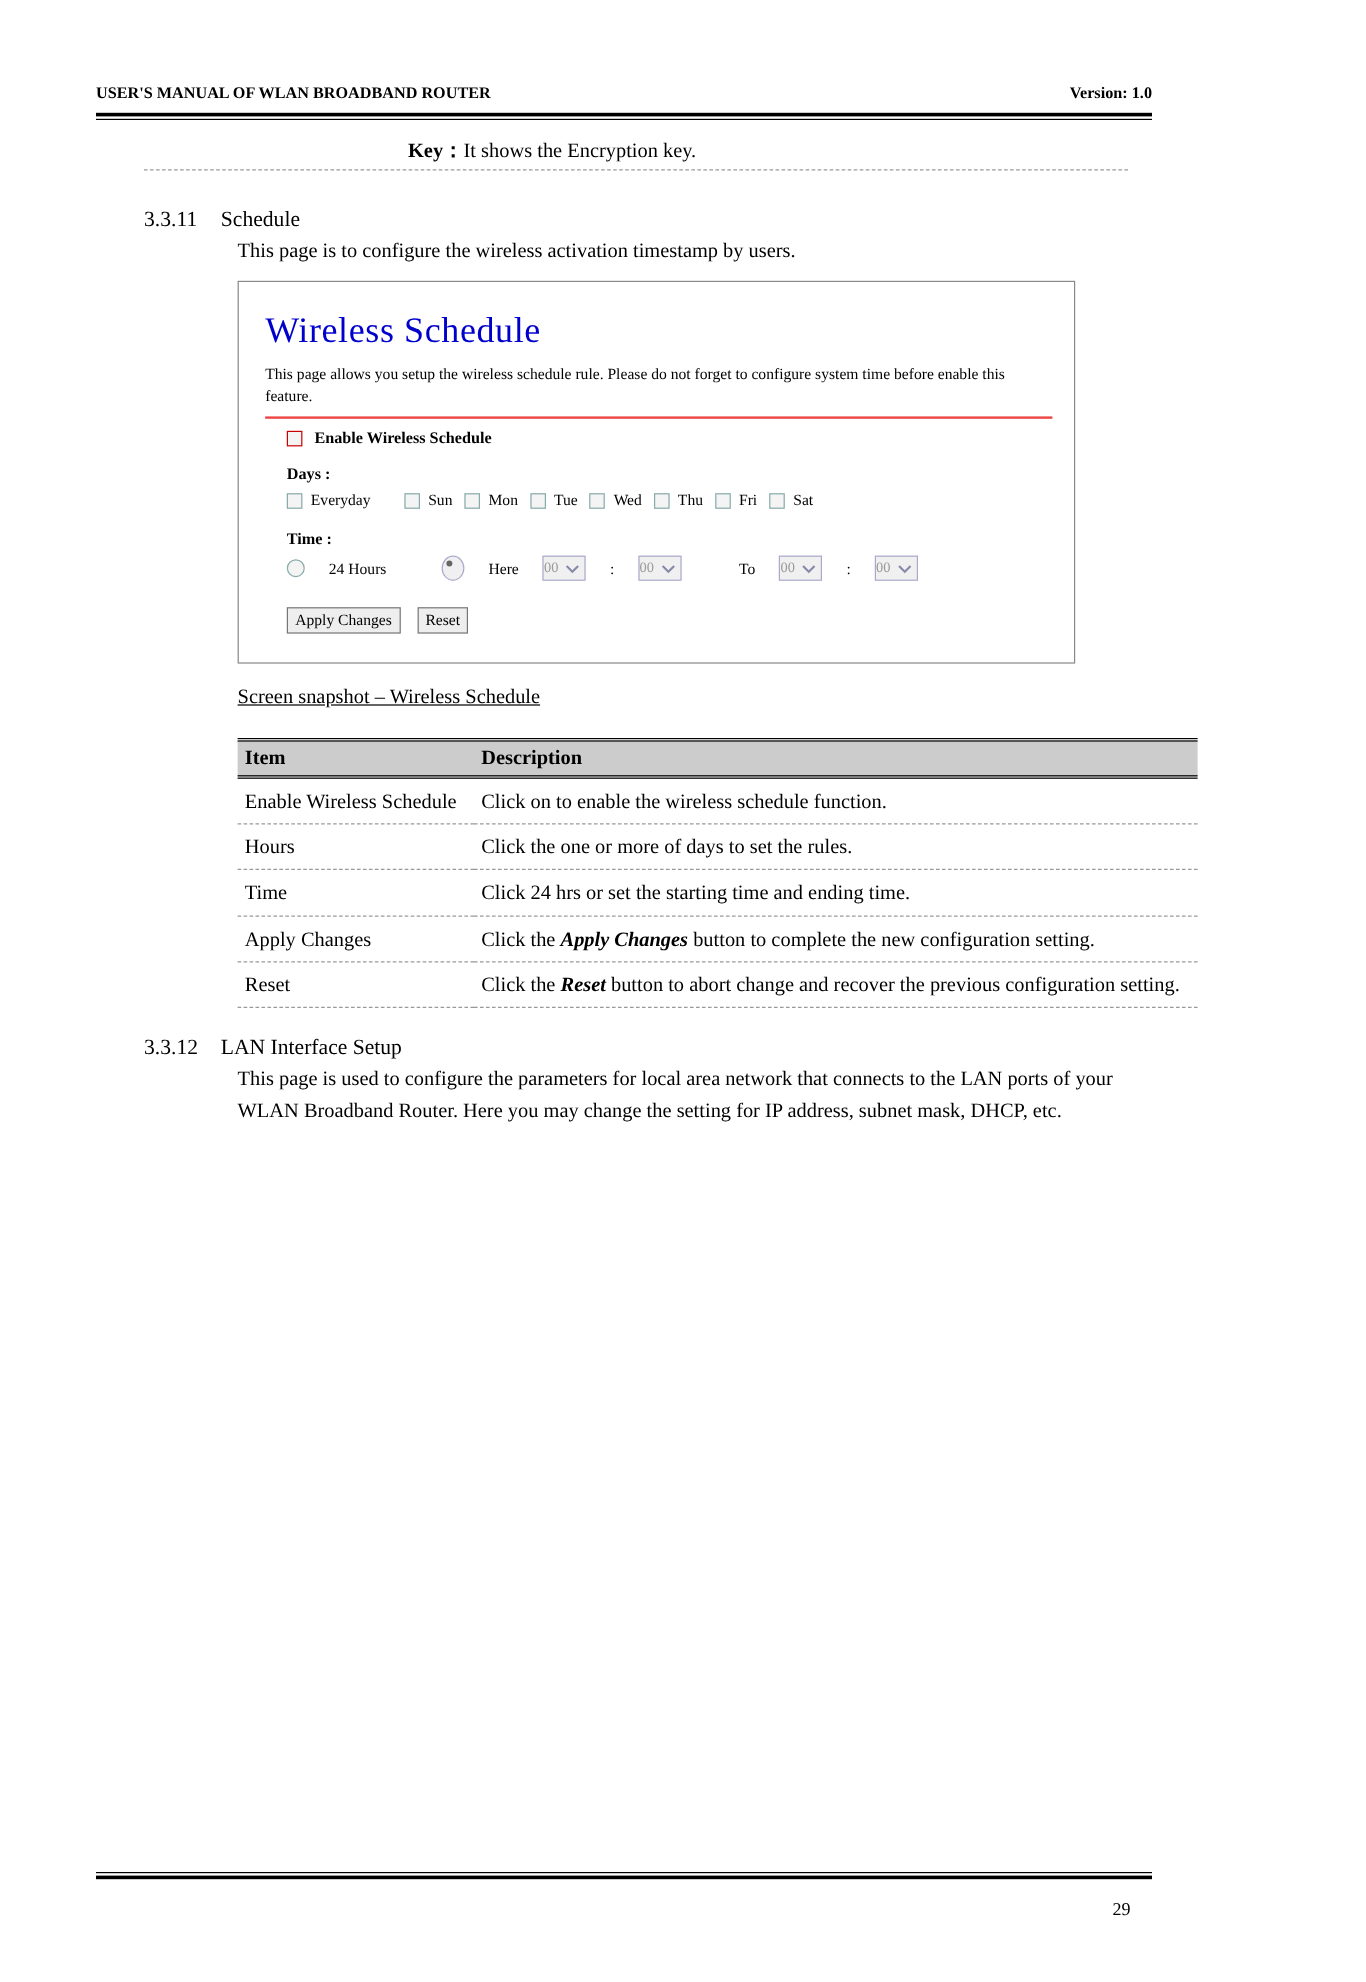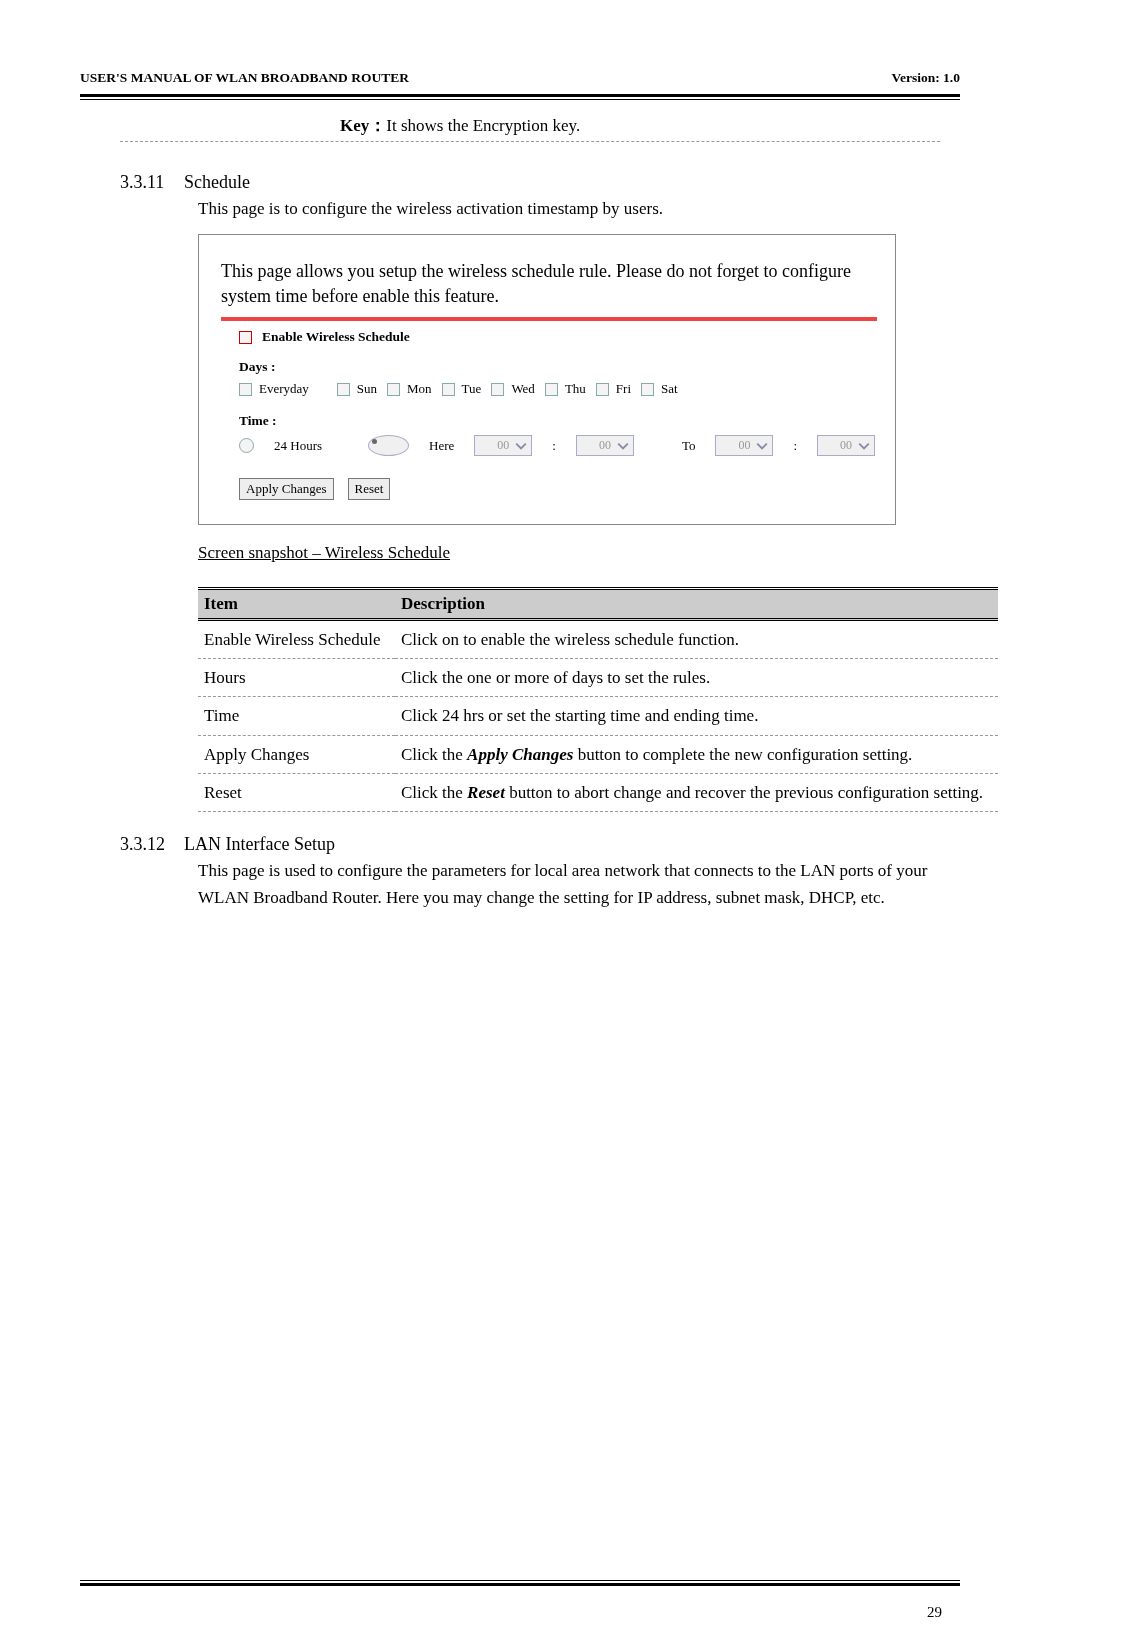--- a/index.html
+++ b/index.html
@@ -71,23 +71,23 @@
       background: #fff;
     }
     .ss-title {
       color: #0000cc;
       font-size: 30px;
       font-weight: normal;
       margin-bottom: 10px;
       letter-spacing: 0.5px;
     }
     .ss-desc {
-      font-size: 18px;
+      font-size: 13px;
       line-height: 1.4;
-      border-bottom: 4px solid #ef4444;
+      border-bottom: 2px solid #ef4444;
       padding-bottom: 8px;
       margin-bottom: 8px;
     }
     .ss-inner {
       padding-left: 18px;
     }
     .ss-enable {
       font-weight: bold;
       font-size: 13.5px;
       display: flex;
@@ -141,21 +141,21 @@
       gap: 10px;
       margin-bottom: 22px;
     }
     .tc { display:flex; align-items:center; gap:20px; }
     .sel {
       display: inline-flex;
       align-items: center;
       border: 1px solid #aac;
       background: #f0f0f0;
       color: #999;
-      padding: 1px 4px 1px 22px;
+      padding: 1px 4px 1px 0;
       font-size: 12px;
       gap: 6px;
       height: 17px;
     }
     .sel svg { width: 12px; height: 12px; }
     .btn {
       border: 1px solid #777;
       background: #eee;
       padding: 2px 6px;
       font-size: 13px;
@@ -184,21 +184,21 @@
     .doc-table td {
       vertical-align: top;
       border-bottom: 1px dashed #999;
       padding: 5px 6px;
       line-height: 1.6;
     }
     .doc-table td.col1 { width: 185px; }
     .emph { font-weight: bold; font-style: italic; }
     .footer {
       position: absolute;
-      bottom: 31px;
+      bottom: 51px;
       left: 80px;
       right: 80px;
     }
     .footer-line-thin { border-top: 1px solid #000; padding-bottom: 2px;}
     .footer-line-thick { border-top: 3px solid #000; }
     .footer-num { text-align: right; font-size: 15px; padding-top: 18px; padding-right: 18px;}
   </style>
 </head>
 <body>
 
@@ -217,20 +217,21 @@
       <span class="bold">Key：</span><span>It shows the Encryption key.</span>
     </div>
 
     <div class="section-head">
       <span class="num">3.3.11</span>
       <span>Schedule</span>
     </div>
     <div class="section-body">This page is to configure the wireless activation timestamp by users.</div>
 
     <div class="screenshot-wrap">
+      <div class="ss-title">Wireless Schedule</div>
       <div class="ss-desc">This page allows you setup the wireless schedule rule. Please do not forget to configure system time before enable this feature.</div>
       <div class="ss-inner">
         <div class="ss-enable">
           <span class="ck red"></span>
           <span>Enable  Wireless Schedule</span>
         </div>
         <div class="ss-label">Days :</div>
         <div class="day-row">
           <span class="dc">
               <span class="ck"></span>

